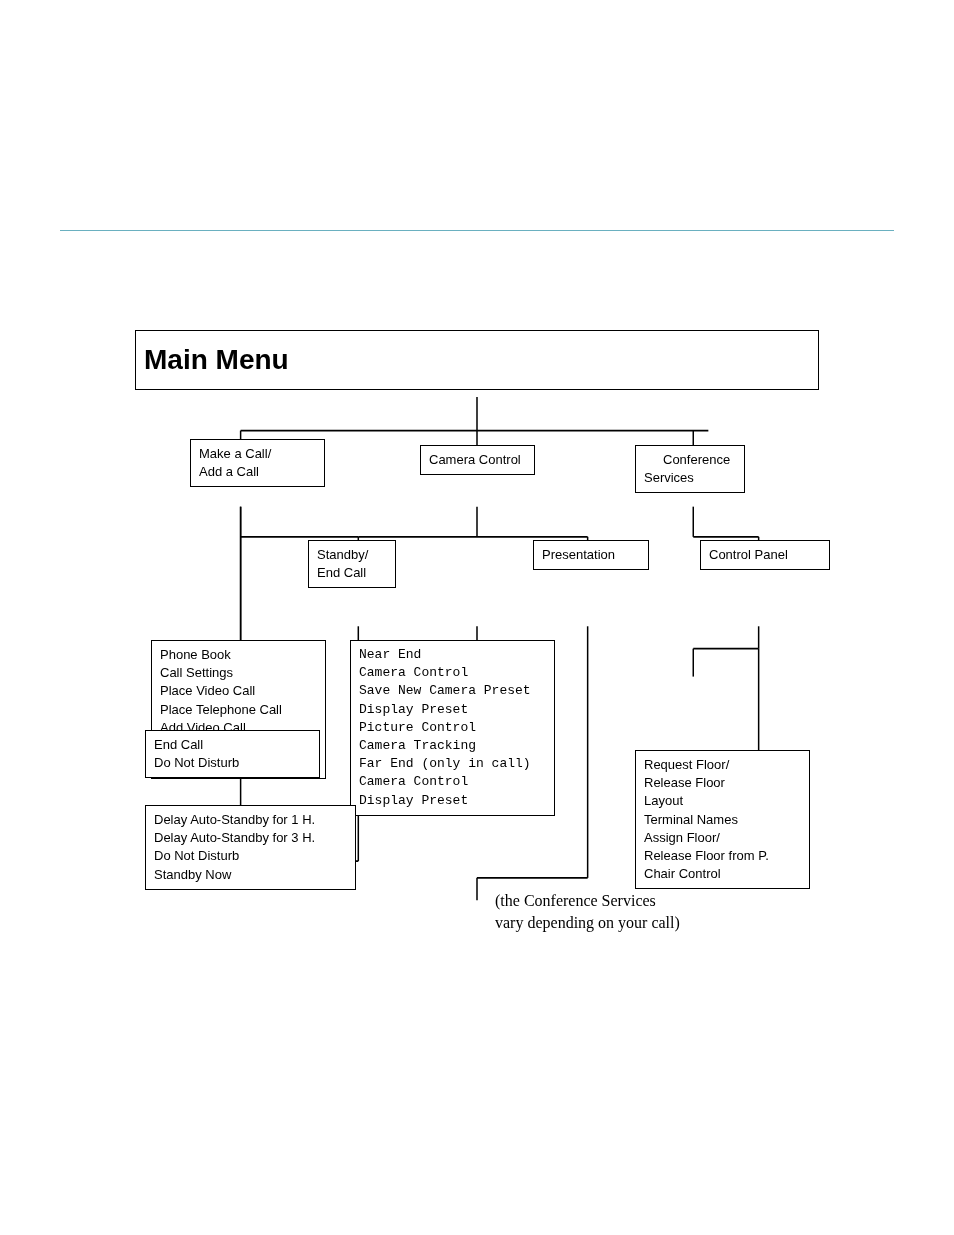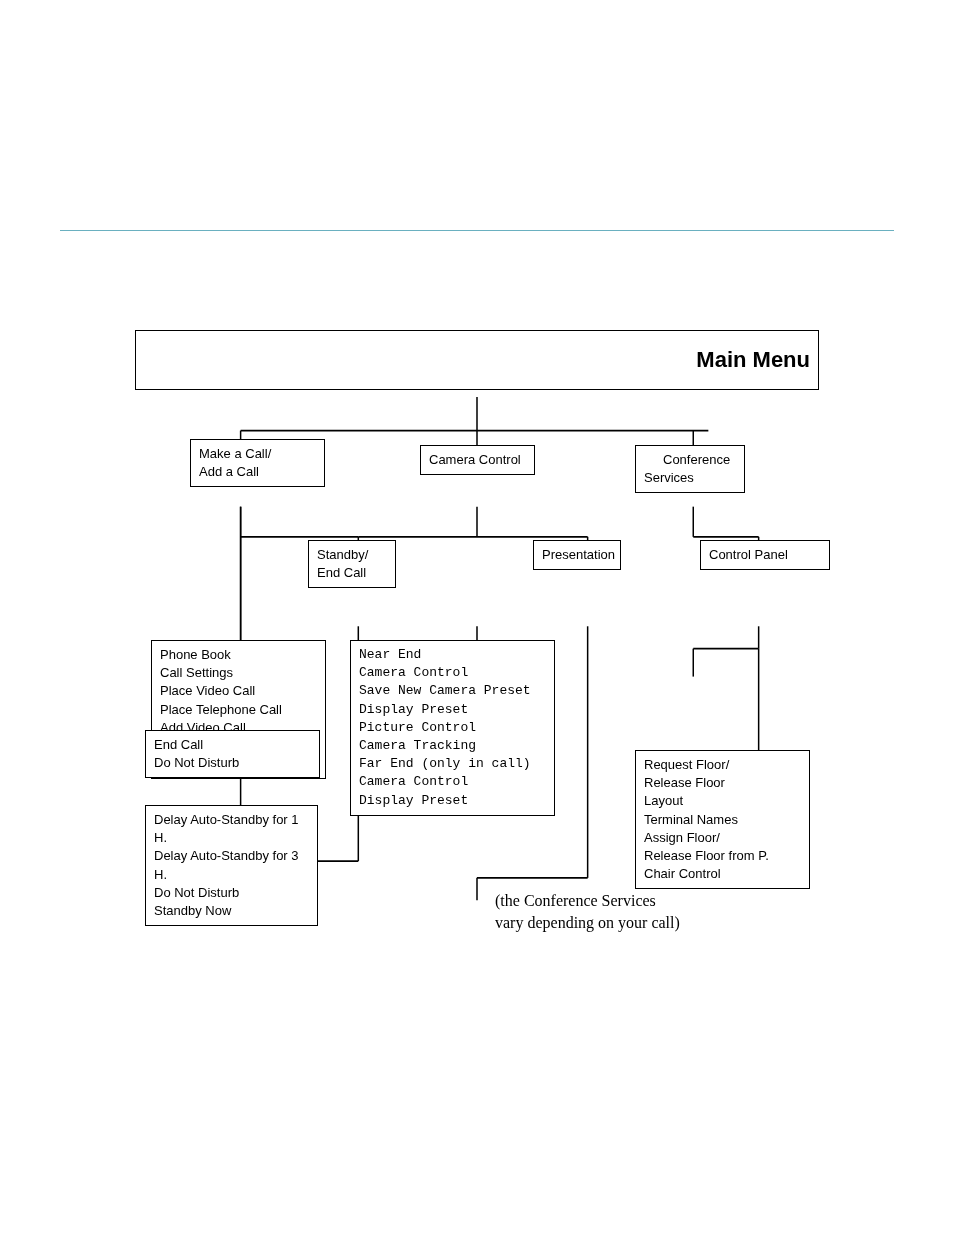--- a/index.html
+++ b/index.html
@@ -46,22 +46,22 @@
       line-height: 1.4;
     }
 
     .box-main {
       top: 0;
       left: 0;
       right: 0;
       height: 60px;
       display: flex;
       align-items: center;
-      justify-content: flex-end;
-      font-size: 22px;
+      justify-content: flex-start;
+      font-size: 28px;
       font-weight: bold;
     }
 
     
     .connectors {
       position: absolute;
       top: 0;
       left: 0;
       width: 100%;
       height: 100%;
@@ -146,21 +146,21 @@
     <div class="box" style="top:115px; left:500px; width:110px;">
       <span style="white-space:pre-line;margin-left:19px;">Conference
 Services</span>
     </div>
 
     <div class="box" style="top:210px; left:173px; width:88px;">
       <span style="white-space:pre-line;">Standby/
 End Call</span>
     </div>
 
-    <div class="box" style="top:210px; left:398px; width:88px;">
+    <div class="box" style="top:210px; left:398px; width:116px;">
       <span>Presentation</span>
     </div>
 
     <div class="box" style="top:210px; left:565px; width:130px;">
       <span>Control Panel</span>
     </div>
 
     <div class="box" style="top:310px; left:10px; width:175px;margin-left:6px;">
       <span style="white-space:pre-line;">Phone Book
 Call Settings
@@ -192,21 +192,21 @@
     <div class="box" style="top:420px; left:500px; width:175px;">
       <span style="white-space:pre-line;">Request Floor/
 Release Floor
 Layout
 Terminal Names
 Assign Floor/
 Release Floor from P.
 Chair Control</span>
     </div>
 
-    <div class="box" style="top:475px; left:10px; width:173px;">
+    <div class="box" style="top:475px; left:10px; width:211px;">
       <span style="white-space:pre-line;">Delay Auto-Standby for 1 H.
 Delay Auto-Standby for 3 H.
 Do Not Disturb
 Standby Now</span>
     </div>
 
 
     <div class="note-text" style="top:560px; left:360px; width:200px;">
       <span style="white-space:pre-line;">(the Conference Services
 vary depending on your call)</span>

